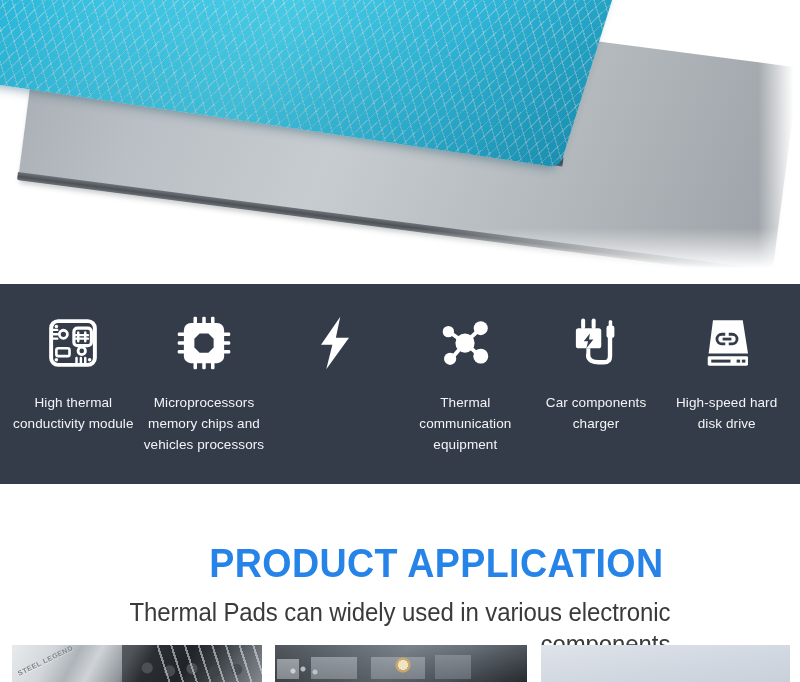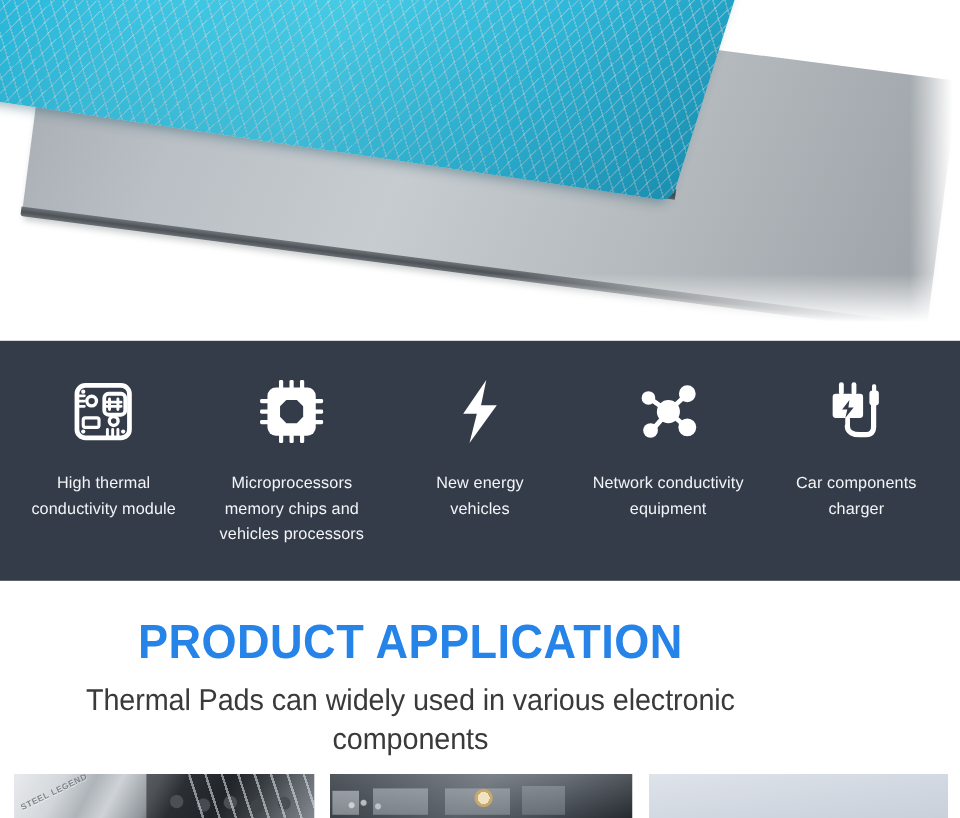--- a/index.html
+++ b/index.html
@@ -172,24 +172,24 @@
     line-height: 21px;
     text-align: center;
     width: 126px;
     letter-spacing: 0.1px;
   }
 
   
   .headline-block {
     position: absolute;
     left: 0;
-    top: 484px;
+    top: 512px;
     width: 684px;
     height: 152px;
-    text-align: center;
+    text-align: right;
   }
   .headline {
     margin: 0;
     padding-top: 27px;
     color: #2684e8;
     font-size: 40px;
     line-height: 48px;
     font-weight: bold;
     letter-spacing: 0.4px;
     font-family: "Liberation Sans Narrow", "Liberation Sans", sans-serif;
@@ -372,60 +372,76 @@
       </span>
       <span class="app-label">Microprocessors memory chips and vehicles processors</span>
     </div>
 
     <div class="app-item">
       <span class="app-icon">
         <svg width="52" height="56" viewBox="0 0 48 64" fill="none">
           <path d="M30 2 8 34h13L14 62 40 26H25L30 2z" fill="#ffffff"></path>
         </svg>
       </span>
-      <span class="app-label">New energy vehicles</span>
     </div>
 
     <div class="app-item">
       <span class="app-icon">
         <svg width="58" height="56" viewBox="0 0 64 64" fill="none">
           <g stroke="#ffffff" stroke-width="4.5" stroke-linecap="round">
             <path d="M32 32 15 20"></path>
             <path d="M32 32 48 17"></path>
             <path d="M32 32 18 48"></path>
             <path d="M32 32 47 45"></path>
           </g>
           <circle cx="32" cy="32" r="11" fill="#ffffff"></circle>
           <circle cx="13" cy="19" r="6.5" fill="#ffffff"></circle>
           <circle cx="50" cy="15" r="8" fill="#ffffff"></circle>
           <circle cx="15" cy="50" r="7" fill="#ffffff"></circle>
           <circle cx="50" cy="47" r="8.5" fill="#ffffff"></circle>
         </svg>
       </span>
-      <span class="app-label">Network conductivity equipment</span>
+      <span class="app-label">Thermal communication equipment</span>
     </div>
 
     <div class="app-item">
       <span class="app-icon">
         <svg width="56" height="56" viewBox="0 0 64 64" fill="none">
           <g fill="#ffffff">
             <rect x="15" y="4" width="4.6" height="12" rx="2.3"></rect>
             <rect x="27" y="4" width="4.6" height="12" rx="2.3"></rect>
             <path d="M12 15h23a3 3 0 0 1 3 3v17a3 3 0 0 1-3 3H12a3 3 0 0 1-3-3V18a3 3 0 0 1 3-3z"></path>
             <rect x="21" y="38" width="4.5" height="8"></rect>
             <rect x="44" y="12" width="9" height="14" rx="3"></rect>
             <rect x="46.5" y="6" width="4" height="8" rx="1.6"></rect>
           </g>
           <path d="M25 21l-7 9h5l-2 8 8-10h-5l1-7z" fill="#343c4a"></path>
           <path d="M23 46c0 6 6 8 12 8h6c5 0 7-3 7-7V26" stroke="#ffffff" stroke-width="5" stroke-linecap="round" fill="none"></path>
         </svg>
       </span>
       <span class="app-label">Car components charger</span>
     </div>
 
+    <div class="app-item">
+      <span class="app-icon">
+        <svg width="58" height="56" viewBox="0 0 64 64" fill="none">
+          <path d="M16 6h34l6 38H11L16 6z" fill="#ffffff"></path>
+          <g stroke="#343c4a" stroke-width="3.2" fill="none">
+            <path d="M30 22h-4a5.5 5.5 0 0 0 0 11h4"></path>
+            <path d="M34 22h4a5.5 5.5 0 0 1 0 11h-4"></path>
+            <path d="M27 27.5h10"></path>
+          </g>
+          <rect x="10" y="47" width="46" height="11" rx="1.6" fill="#ffffff"></rect>
+          <rect x="14" y="51" width="22" height="3.4" fill="#343c4a"></rect>
+          <rect x="43" y="51" width="4" height="3.4" fill="#343c4a"></rect>
+          <rect x="49" y="51" width="4" height="3.4" fill="#343c4a"></rect>
+        </svg>
+      </span>
+      <span class="app-label">High-speed hard disk drive</span>
+    </div>
 
   </div>
 
   <div class="headline-block">
     <h1 class="headline">PRODUCT APPLICATION</h1>
     <p class="subheadline">Thermal Pads can widely used in various electronic components</p>
   </div>
 
   <div class="gallery">
     <div class="tile tile-1">

